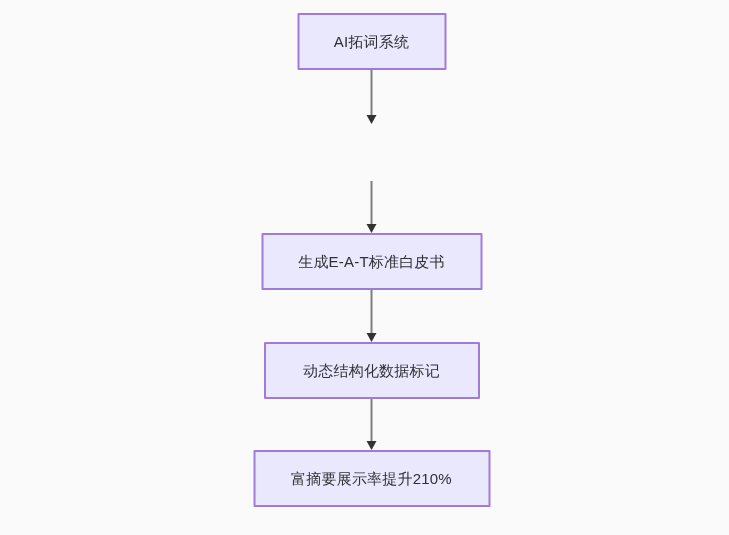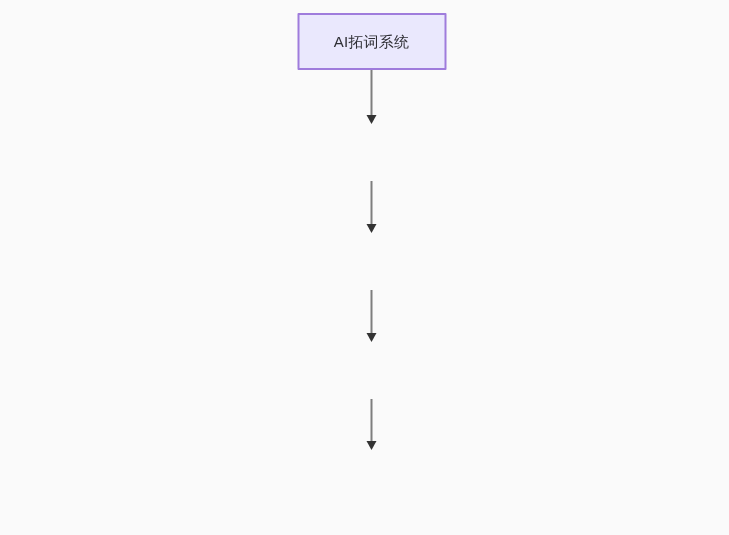--- a/index.html
+++ b/index.html
@@ -99,26 +99,35 @@
     <div class="edge-line"></div>
     <div class="edge-head"></div>
   </div>
 
 
   <div class="edge e2">
     <div class="edge-line"></div>
     <div class="edge-head"></div>
   </div>
 
+  <div class="node n3">
+    <span class="node-label">生成E-A-T标准白皮书</span>
+  </div>
 
   <div class="edge e3">
     <div class="edge-line"></div>
     <div class="edge-head"></div>
   </div>
 
+  <div class="node n4">
+    <span class="node-label">动态结构化数据标记</span>
+  </div>
 
   <div class="edge e4">
     <div class="edge-line"></div>
     <div class="edge-head"></div>
   </div>
 
+  <div class="node n5">
+    <span class="node-label">富摘要展示率提升210%</span>
+  </div>
 
 </div>
 
 </body></html>

